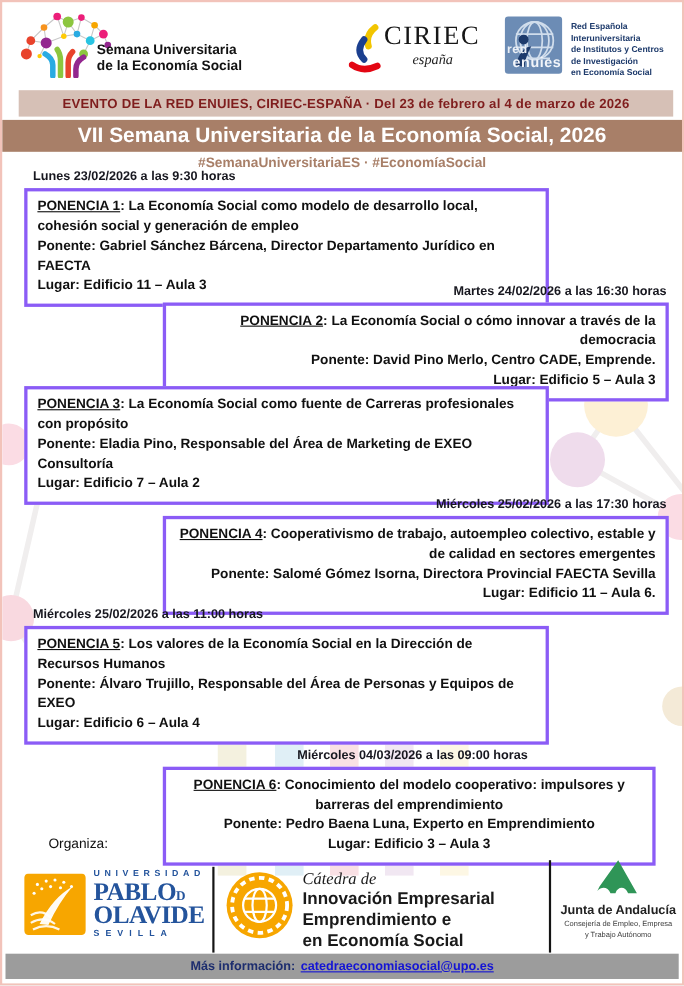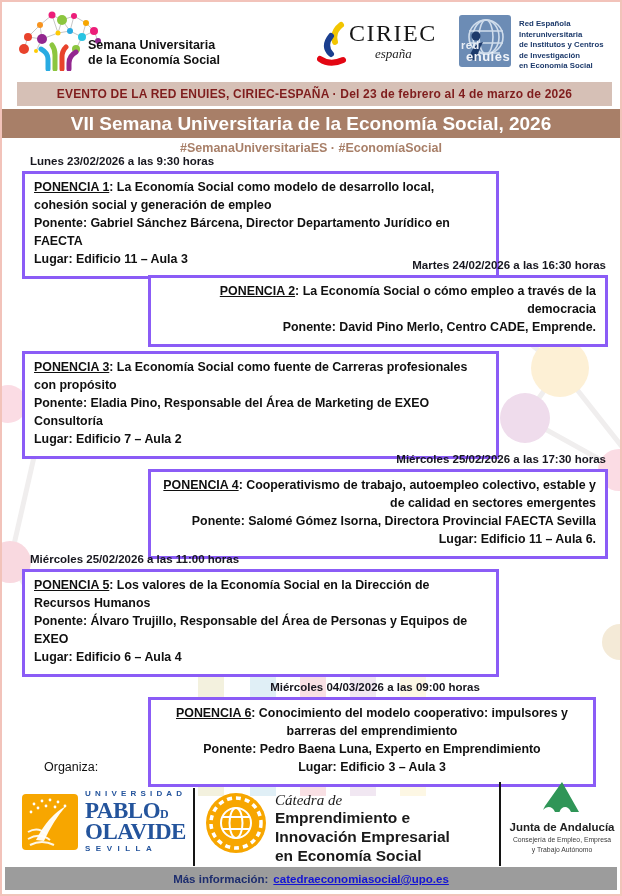--- a/index.html
+++ b/index.html
@@ -179,22 +179,23 @@
     <div class="box">
       <div><span class="plabel">PONENCIA 1</span><span>: </span><span>La Economía Social como modelo de desarrollo local, cohesión social y generación de empleo</span></div>
       <div>Ponente: Gabriel Sánchez Bárcena, Director Departamento Jurídico en FAECTA</div>
       <div>Lugar: Edificio 11 – Aula 3</div>
     </div>
   </div>
 
   <div class="sess s1">
     <div class="date">Martes 24/02/2026 a las 16:30 horas</div>
     <div class="box">
-      <div><span class="plabel">PONENCIA 2</span><span>: </span><span>La Economía Social o cómo empleo a través de la democracia</span></div>
+      <div><span class="plabel">PONENCIA 2</span><span>: </span><span>La Economía Social o cómo innovar a través de la democracia</span></div>
       <div>Ponente: David Pino Merlo, Centro CADE, Emprende.</div>
+      <div>Lugar: Edificio 5 – Aula 3</div>
     </div>
   </div>
 
   <div class="sess s2">
     <div class="box">
       <div><span class="plabel">PONENCIA 3</span><span>: </span><span>La Economía Social como fuente de Carreras profesionales con propósito</span></div>
       <div>Ponente: Eladia Pino, Responsable del Área de Marketing de EXEO Consultoría</div>
       <div>Lugar: Edificio 7 – Aula 2</div>
     </div>
   </div>
@@ -266,22 +267,22 @@
       <g stroke="#fff" stroke-width="2" fill="none">
         <circle cx="31" cy="31" r="15"></circle>
         <ellipse cx="31" cy="31" rx="6.5" ry="15"></ellipse>
         <path d="M17,25 H45 M17,37 H45"></path>
       </g>
     </svg>
   </div>
 
   <div class="z catedra">
     <div class="c1">Cátedra de</div>
+    <div class="cb">Innovación Empresarial</div>
     <div class="cb">Emprendimiento e</div>
-    <div class="cb">Innovación Empresarial</div>
     <div class="cb">en Economía Social</div>
   </div>
 
   <div class="z vdiv vd2"></div>
 
   <div class="z junta">
     <svg width="42" height="34" viewBox="0 0 42 34">
       <path d="M21,1 L38,31 L30,31 C27,24 20.5,25 18.5,31 L14,31 C11.5,25 6,24.5 2,29 L4,25 Z" fill="#2f9557"></path>
     </svg>
     <div class="junta-name">Junta de Andalucía</div>

